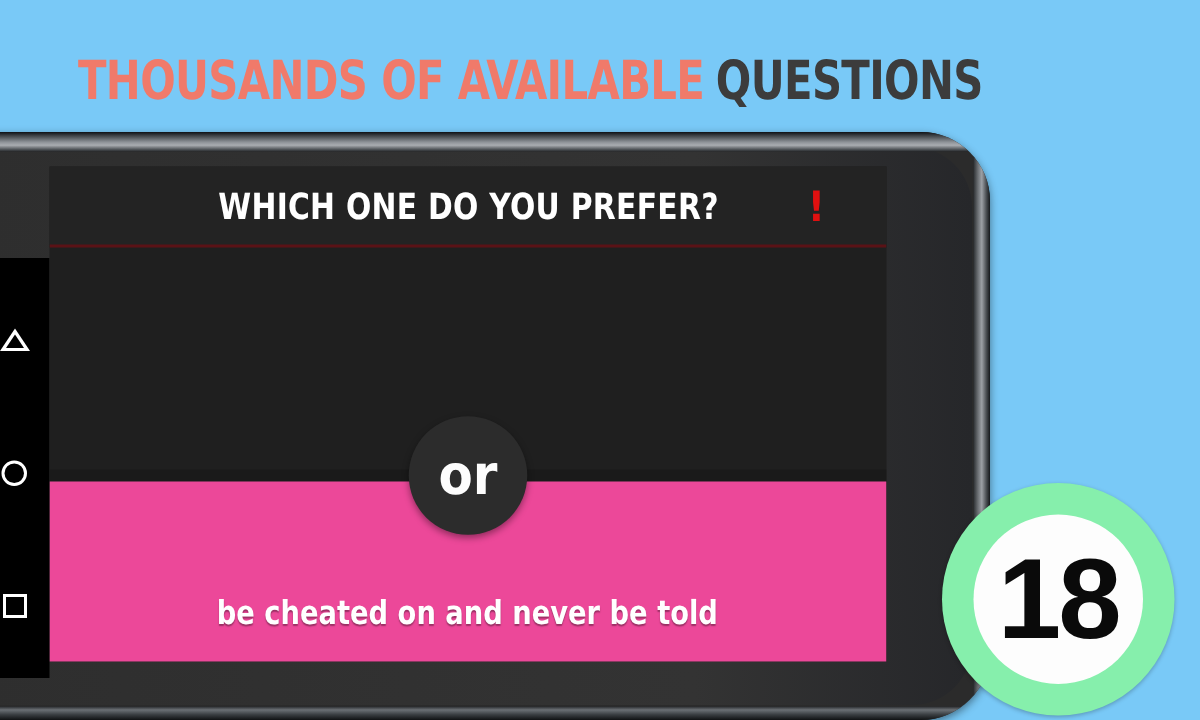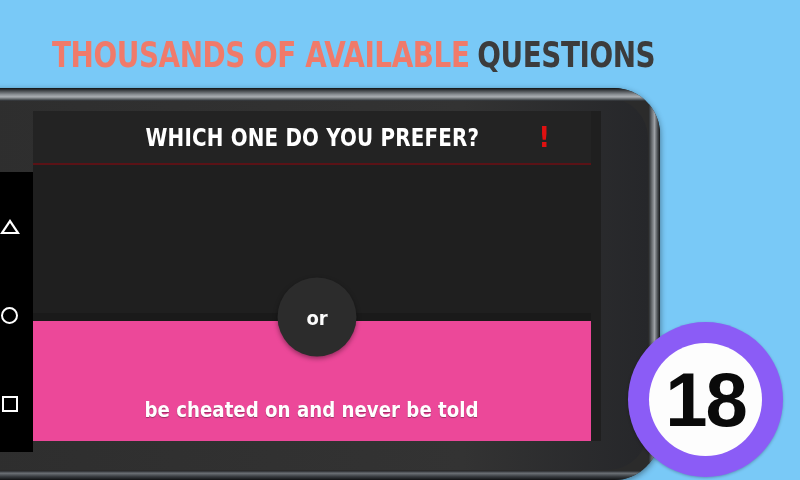--- a/index.html
+++ b/index.html
@@ -137,21 +137,20 @@
 
   
   .screen {
     position: absolute;
     left: 47px;
     top: 23px;
     width: 558px;
     height: 330px;
     background: #1f1f1f;
     overflow: hidden;
-    padding-left: 10px;
   }
 
   .app-header {
     position: absolute;
     left: 0; top: 0;
     width: 558px; height: 54px;
     background: #232323;
     display: flex;
     align-items: center;
     justify-content: center;
@@ -233,33 +232,33 @@
     background: #2c2c2c;
     display: flex;
     align-items: center;
     justify-content: center;
     box-shadow: 0 2px 5px rgba(0,0,0,0.4);
     cursor: pointer;
   }
   .or-badge span {
     font-family: "DejaVu Sans Condensed", "Liberation Sans Narrow", "Liberation Sans", sans-serif;
     font-weight: 700;
-    font-size: 20px;
+    font-size: 37px;
     color: #fdfdfd;
     line-height: 1;
   }
 
   
   .age-badge {
     position: absolute;
     left: 628px;
     top: 306px;
     width: 155px; height: 155px;
     border-radius: 50%;
-    background: #8b5cf6;
+    background: #86efac;
     display: flex;
     align-items: center;
     justify-content: center;
     box-shadow: 0 1px 3px rgba(0,0,0,0.25);
   }
   .age-inner {
     width: 113px; height: 113px;
     border-radius: 50%;
     background: #fdfdfd;
     display: flex;

